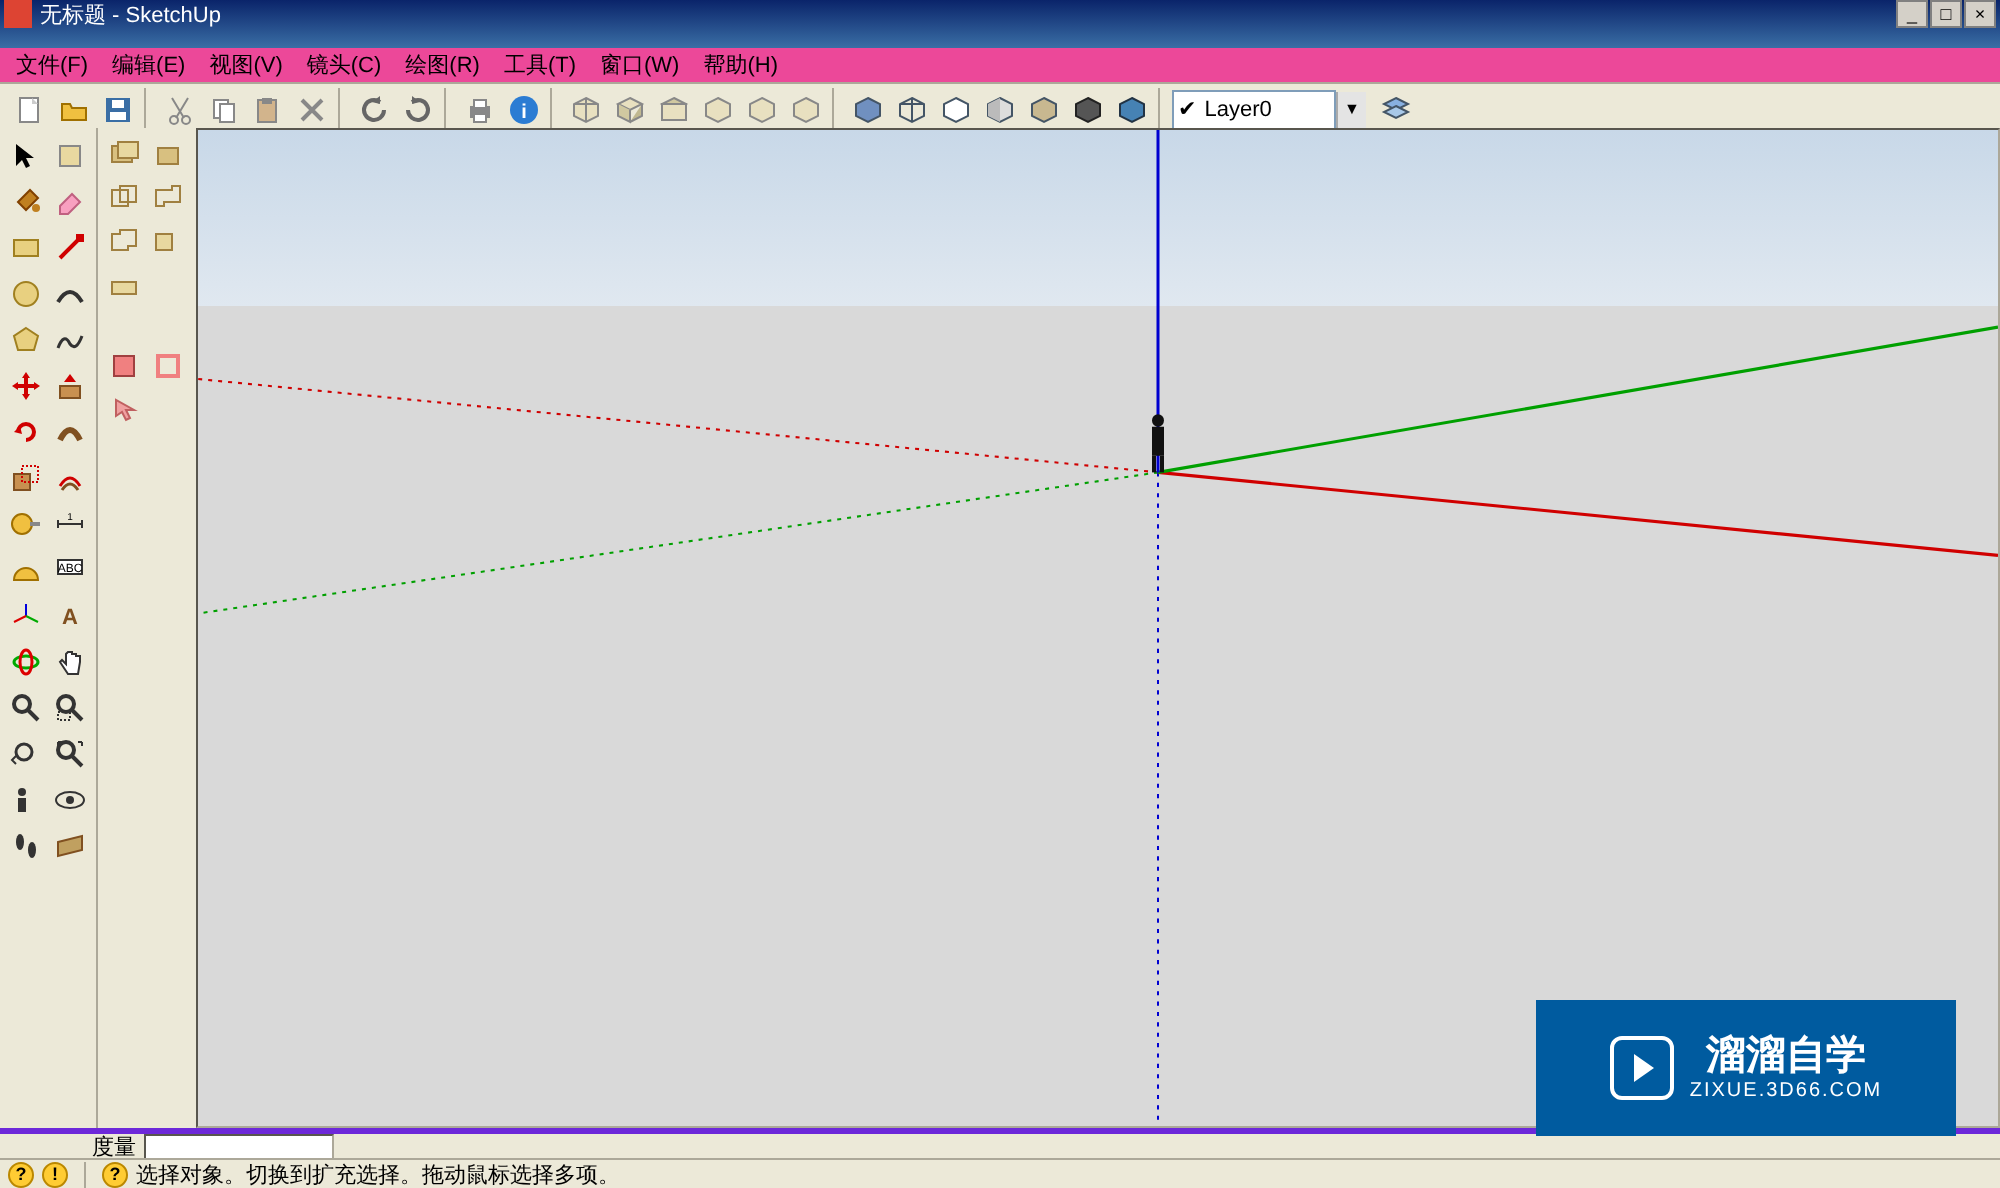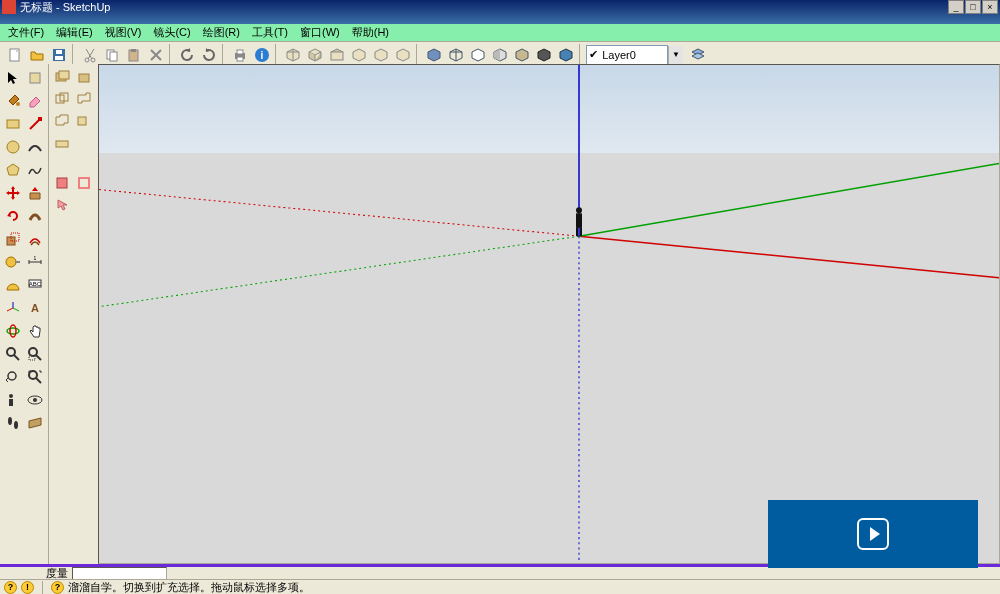--- a/index.html
+++ b/index.html
@@ -4,21 +4,21 @@
 <style>
 * { margin: 0; padding: 0; box-sizing: border-box; font-family: "Microsoft YaHei", SimSun, sans-serif; }
 body { width: 1000px; height: 594px; overflow: hidden; background: #ece9d8; position: relative; }
 
 .titlebar { height: 24px; background: linear-gradient(to bottom, #0a246a, #3a6ea5); color: #fff; display: flex; align-items: flex-start; padding: 0 2px; font-size: 11px; }
 .titlebar .app-icon { width: 14px; height: 14px; background: #d43; margin-right: 4px; display: inline-block; }
 .titlebar .title { flex: 1; }
 .titlebar .win-btns { display: flex; gap: 0; }
 .titlebar .win-btn { width: 16px; height: 14px; background: #d4d0c8; border: 1px solid #808080; color: #000; font-size: 9px; display: flex; align-items: center; justify-content: center; cursor: pointer; margin-left: 1px;}
 
-.menubar { height: 18px; background: #86efac; display: flex; align-items: center; padding: 0 2px; font-size: 11px; border-bottom: 1px solid #aca899;}
+.menubar { height: 18px; background: #ec4899; display: flex; align-items: center; padding: 0 2px; font-size: 11px; border-bottom: 1px solid #aca899;}
 .menubar .menu-item { padding: 1px 6px; cursor: pointer; }
 
 .toolbar-row { height: 26px; background: #ece9d8; display: flex; align-items: center; padding: 1px 4px; border-bottom: 1px solid #aca899; gap: 0;}
 .tool-btn { width: 22px; height: 22px; display: flex; align-items: center; justify-content: center; cursor: pointer; border: 1px solid transparent; }
 .tool-sep { width: 5px; height: 22px; border-left: 1px solid #aca899; margin: 0 2px; }
 
 .layer-select { height: 20px; width: 82px; font-size: 11px; border: 1px solid #7f9db9; background: #fff; display: flex; align-items: center; padding: 0 2px; }
 .layer-check { margin-right: 4px; }
 .layer-drop { width: 15px; height: 18px; background: #e4e4e4; border-left: 1px solid #aaa; display: flex; align-items: center; justify-content: center; font-size: 8px; cursor: pointer; }
 
@@ -544,18 +544,22 @@
 <div class="status-row">
   <span class="meas-label">度量</span>
   <div class="meas-box"></div>
 </div>
 
 <div class="help-row">
   <div class="help-icon">?</div>
   <div class="help-icon">!</div>
   <div class="hsep"></div>
   <div class="help-icon">?</div>
-  <span>溜溜自学。切换到扩充选择。拖动鼠标选择多项。</span>
+  <span>选择对象。切换到扩充选择。拖动鼠标选择多项。</span>
 </div>
 
 <div class="watermark">
   <div class="play"></div>
+  <div class="txt">
+    <span style="font-size:20px;font-weight:bold">溜溜自学</span>
+    <span style="font-size:10px;letter-spacing:1px">ZIXUE.3D66.COM</span>
+  </div>
 </div>
 
 </body></html>

